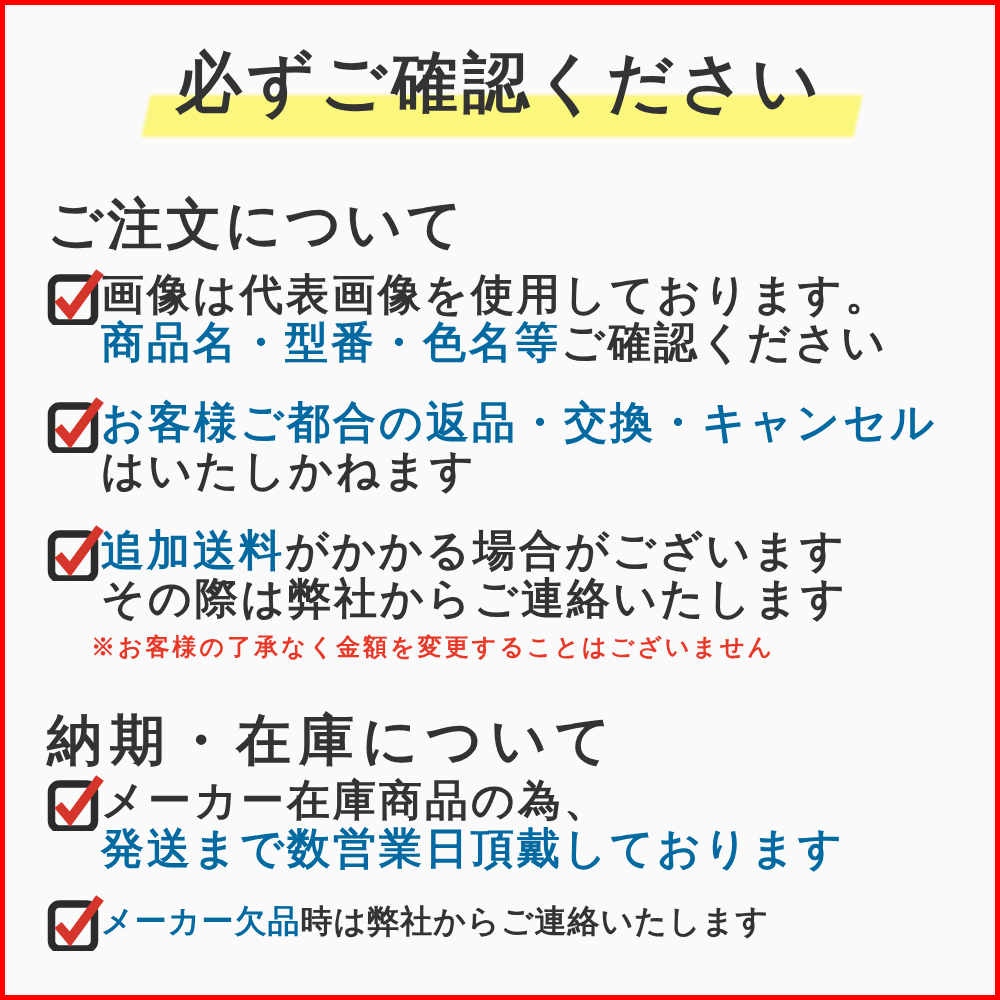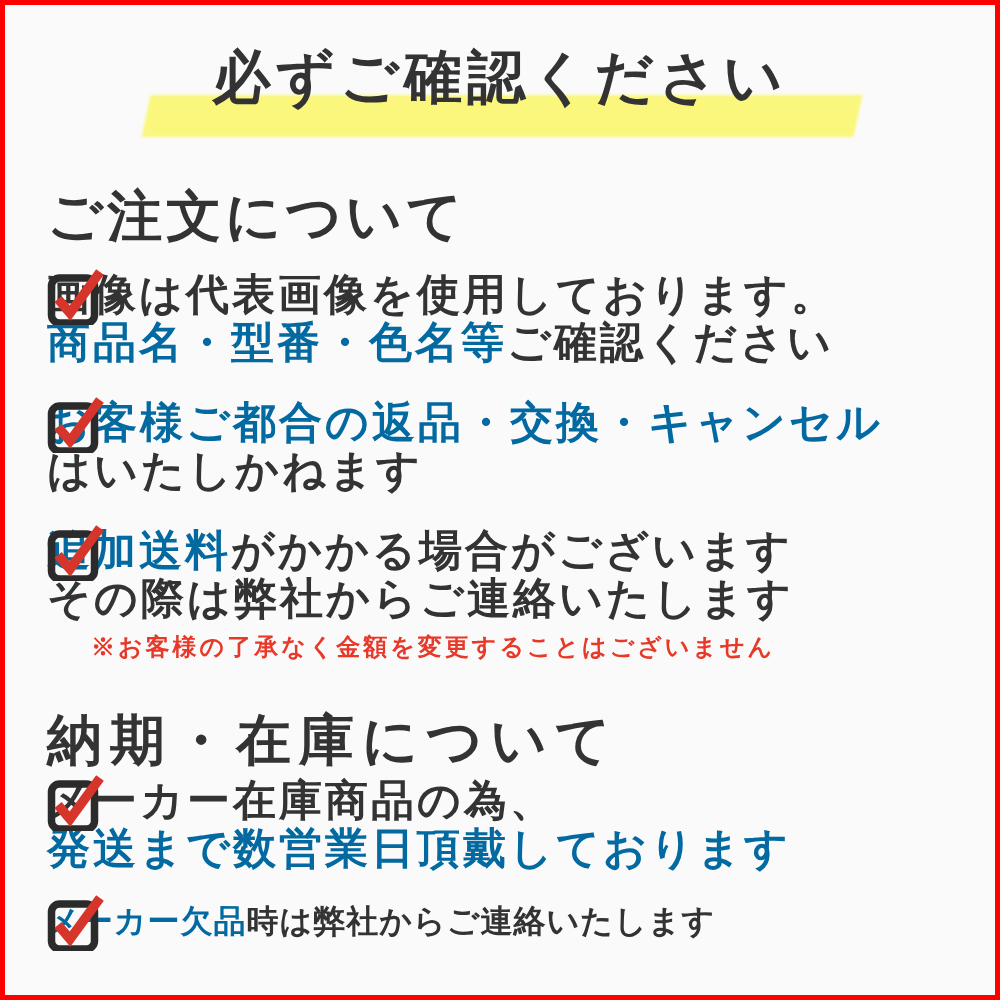--- a/index.html
+++ b/index.html
@@ -17,34 +17,34 @@
   .title-wrap{position:absolute;left:0;top:0;width:100%;height:150px;}
   .title-highlight{
     position:absolute;left:141px;top:90px;width:712px;height:42px;
     background:#faf77c;
     transform:skewX(-12deg);
     filter:blur(1.5px);
   }
   .title-text{
     position:absolute;left:0;top:38px;width:100%;
     margin:0;text-align:center;
-    font-size:58px;font-weight:700;letter-spacing:5px;
+    font-size:66px;font-weight:700;letter-spacing:5px;
     color:#333333;line-height:1.2;
   }
   
   .heading{
     position:absolute;left:42px;margin:0;
     font-size:55px;font-weight:700;color:#333333;line-height:1.1;
   }
-  .heading.h-order{top:182px;letter-spacing:4px;font-family:Liberation Serif, serif;}
+  .heading.h-order{top:190px;letter-spacing:4px;font-family:Liberation Serif, serif;}
   .heading.h-stock{top:706px;letter-spacing:8px;}
   
   .item{position:absolute;left:42px;width:916px;}
   .checkbox{position:absolute;left:0;top:-4px;width:58px;height:58px;display:block;}
-  .lines{}
+  .lines{margin-left:54px;}
   .line{
     font-size:43px;font-weight:600;letter-spacing:3px;
     line-height:48px;white-space:nowrap;
   }
   .line.tight{font-size:32px;letter-spacing:1px;}
   .seg-dark{color:#333333;}
   .seg-red{color:#0369a1;}
   .note{
     position:absolute;left:86px;top:626px;
     font-size:24px;font-weight:600;letter-spacing:3px;

